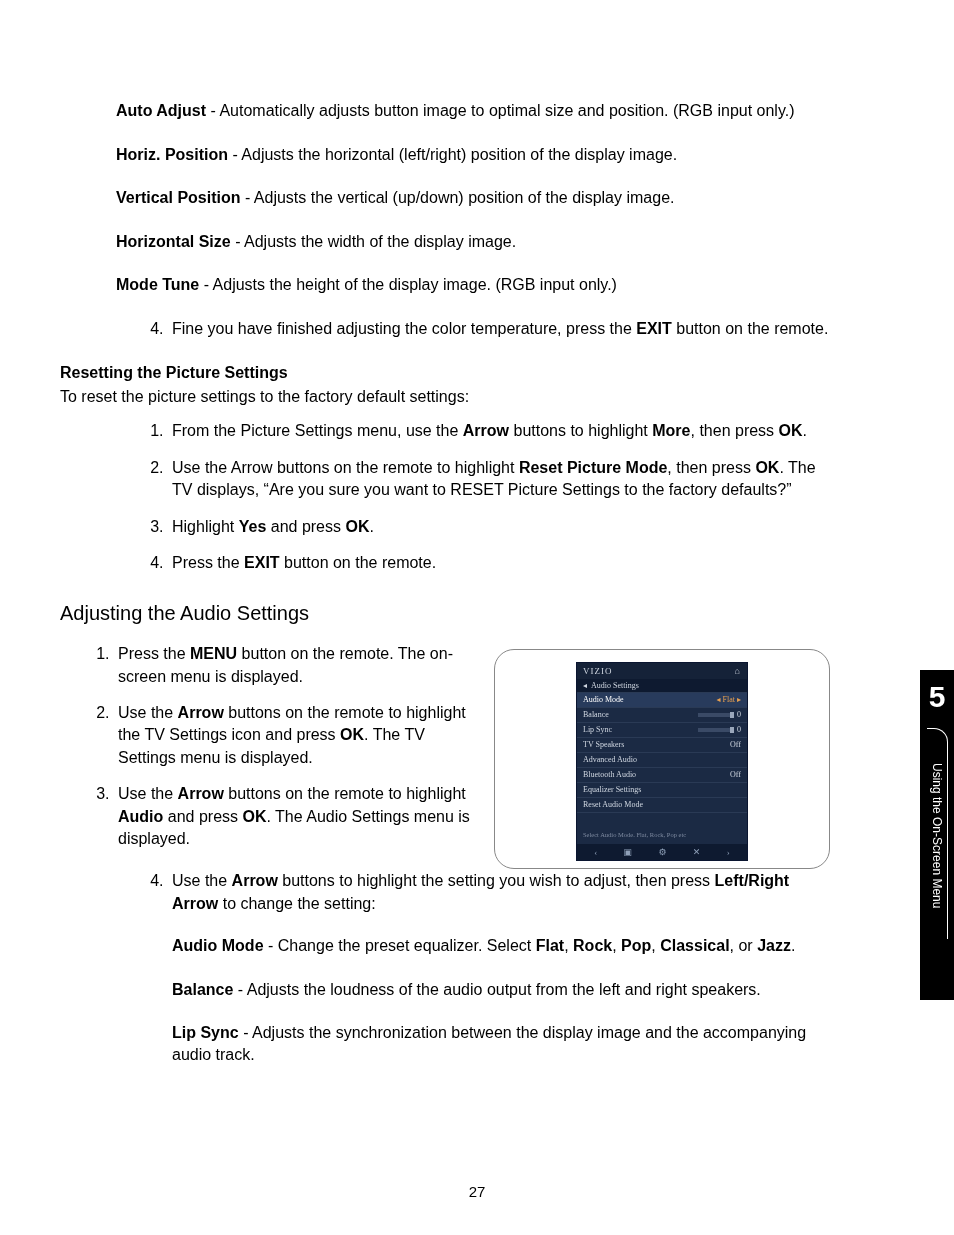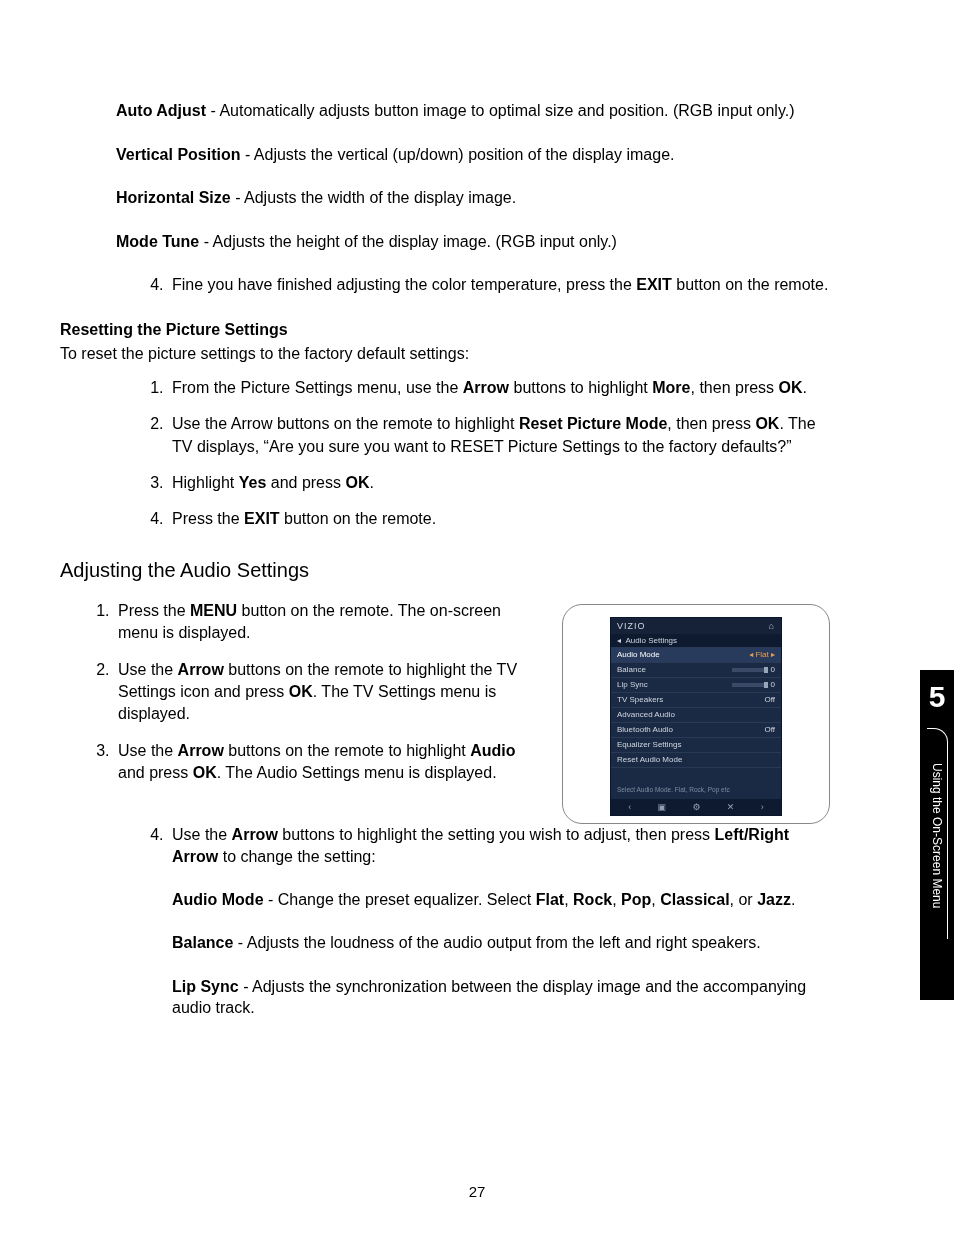--- a/index.html
+++ b/index.html
@@ -49,41 +49,42 @@
   .intro {
     margin: 0 0 14px 0;
   }
   h2 {
     font-size: 20px;
     font-weight: normal;
     margin: 28px 0 18px 0;
   }
   .audio-layout {
     display: flex;
-    align-items: flex-start;
+    align-items: center;
     gap: 20px;
   }
   .audio-left {
     flex: 1;
   }
   .audio-left ol {
     padding-left: 54px;
   }
   .screenshot {
-    width: 268px;
+    width: 336px;
     height: 220px;
     border: 1px solid #888;
     border-radius: 20px;
     box-sizing: border-box;
     padding: 12px 38px;
     display: flex;
     flex-direction: column;
     align-items: center;
     justify-content: flex-start;
     margin-top: 4px;
+    font-family: Liberation Serif, serif;
   }
   .osd {
     width: 170px;
     background: #1b2a44;
     color: #cfd6e0;
     font-size: 8px;
     border: 1px solid #0a1530;
   }
   .osd-header {
     display: flex;
@@ -185,20 +186,23 @@
   .val-right { display:flex; align-items:center; }
   .orange { color:#e8a050; }
 </style>
 </head>
 <body>
 
 <div class="page">
 
   <div class="def">
     <b>Auto Adjust</b><span> - Automatically adjusts button image to optimal size and position. (RGB input only.)</span>
+  </div>
+  <div class="def">
+    <b>Horiz. Position</b><span> - Adjusts the horizontal (left/right) position of the display image.</span>
   </div>
   <div class="def">
     <b>Vertical Position</b><span> - Adjusts the vertical (up/down) position of the display image.</span>
   </div>
   <div class="def">
     <b>Horizontal Size</b><span> - Adjusts the width of the display image.</span>
   </div>
   <div class="def">
     <b>Mode Tune</b><span> - Adjusts the height of the display image. (RGB input only.)</span>
   </div>

